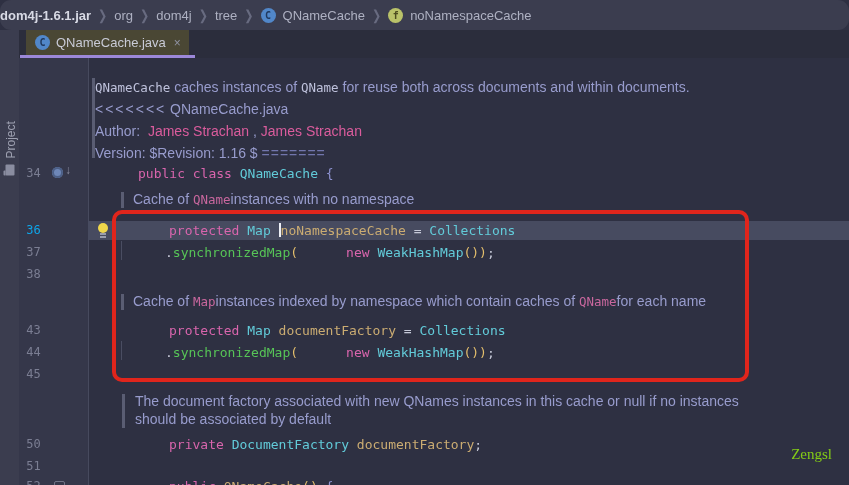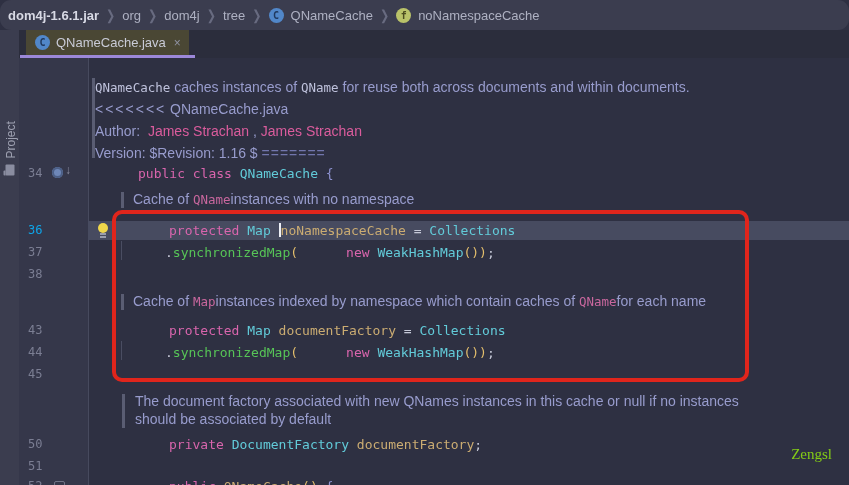--- a/index.html
+++ b/index.html
@@ -1,21 +1,21 @@
 <!DOCTYPE html>
 <html><head>
 <meta charset="utf-8">
 <style>
   html,body{margin:0;padding:0;}
   body{width:849px;height:485px;overflow:hidden;background:#2E3042;position:relative;
        font-family:"Liberation Sans",sans-serif;-webkit-font-smoothing:antialiased;}
 
   
   .crumbbar{position:absolute;left:0;top:0;width:849px;height:30px;background:#3B3D4F;
-            display:flex;align-items:center;padding-left:8px;box-sizing:border-box;gap:7px;border-radius:11px;}
+            display:flex;align-items:center;box-sizing:border-box;gap:7px;border-radius:11px;}
   .crumb{font-size:13px;color:#AEB1C2;cursor:default;}
   .crumb.root{font-weight:bold;color:#D8DAE5;}
   .chev{color:#686B80;font-size:11px;transform:scaleY(1.25);}
   .badge{width:15px;height:15px;border-radius:50%;display:inline-flex;align-items:center;justify-content:center;
          font-family:"DejaVu Sans Mono",monospace;font-size:10px;font-weight:bold;flex:0 0 auto;}
   .badge.cls{background:#5187C9;color:#20395F;}
   .badge.fld{background:#B9C269;color:#4C4C20;}
 
   
   .toolstrip{position:absolute;left:0;top:30px;width:19px;height:455px;background:#3B3D4F;border-right:1px solid #2C2E3C;}
@@ -28,21 +28,21 @@
   .tabbar{position:absolute;left:19px;top:30px;width:830px;height:28px;background:#2B2D3C;}
   .tab{position:absolute;left:7px;top:0;height:25px;background:#4A4734;display:flex;align-items:center;
        gap:6px;padding:0 8px 0 9px;cursor:pointer;}
   .tab .label{font-size:13px;color:#C9CBD7;}
   .tab .close{color:#8F92A2;font-size:12px;margin-left:2px;cursor:pointer;}
   .tabline{position:absolute;left:1px;top:25px;height:3px;background:#9C88D9;}
 
   
   .gutter{position:absolute;left:19px;top:58px;width:69px;height:427px;background:#35374A;border-right:1px solid #474A5E;}
   .band{position:absolute;left:88px;top:221px;width:761px;height:19px;background:#474B60;}
-  .lnum{position:absolute;left:28px;width:27px;text-align:left;font-family:"DejaVu Sans Mono",monospace;
+  .lnum{position:absolute;left:20px;width:27px;text-align:center;font-family:"DejaVu Sans Mono",monospace;
         font-size:12px;color:#7B7E93;line-height:19px;}
   .lnum.cur{color:#0ea5e9;}
 
   .row{position:absolute;height:19px;line-height:19px;white-space:pre;font-family:"DejaVu Sans Mono",monospace;font-size:13px;}
   .row.docrow{font-family:"Liberation Sans",sans-serif;font-size:14px;}
 
   
   .kw{color:#D965AD;margin-left:48px;}           
   .cls{color:#62CBD9;}          
   .fld{color:#CBAC72;}          

